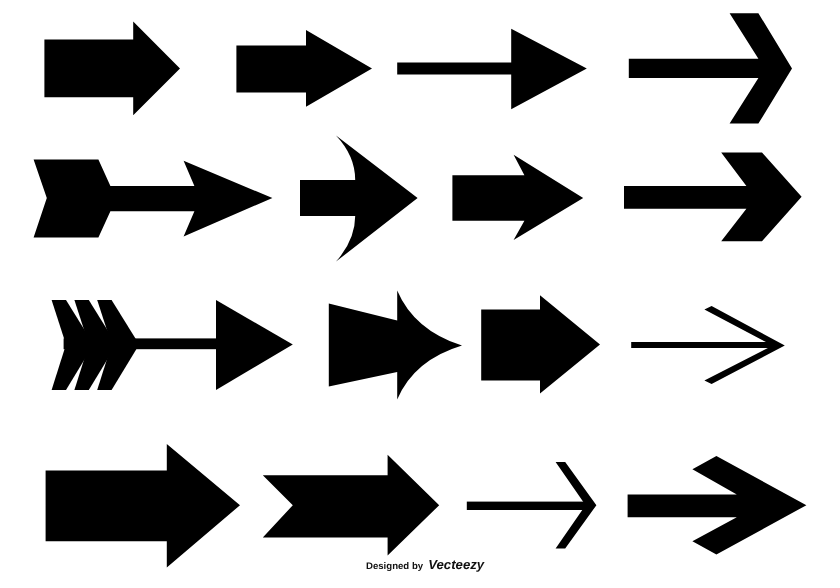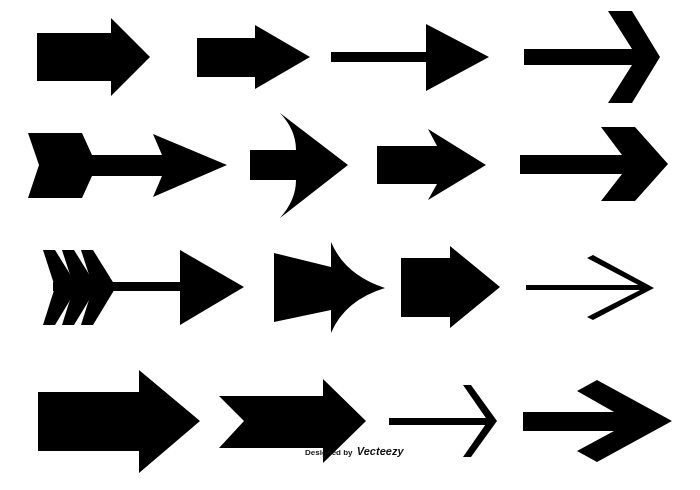--- a/index.html
+++ b/index.html
@@ -1,18 +1,18 @@
 <!DOCTYPE html>
 <html><head>
   <meta charset="utf-8">
   <style>
     html, body { margin: 0; padding: 0; background: #ffffff; }
     body { width: 700px; height: 490px; position: relative; overflow: hidden; font-family: "Liberation Sans", sans-serif; }
     .canvas { position: absolute; left: 0; top: 0; width: 700px; height: 490px; }
-    .credit { position: absolute; left: 305px; top: 445px; font-size: 8px; color: #111; white-space: nowrap; }
+    .credit { position: absolute; left: 305px; top: 465px; font-size: 8px; color: #111; white-space: nowrap; }
     .credit .pre { font-weight: bold; }
     .credit .brand { font-weight: bold; font-style: italic; font-size: 11px; margin-left: 2px; }
   </style>
 </head>
 <body>
 
 <svg class="canvas" viewBox="0 0 700 490" xmlns="http://www.w3.org/2000/svg">
   <g fill="#000">
 
     <polygon points="37,33 111,33 111,18 150,57 111,96 111,81 37,81"></polygon>

